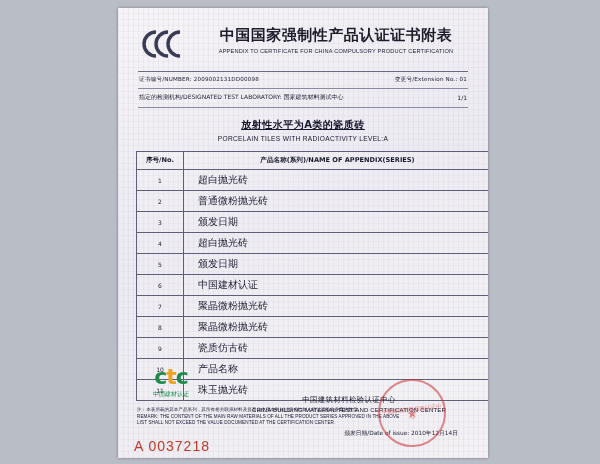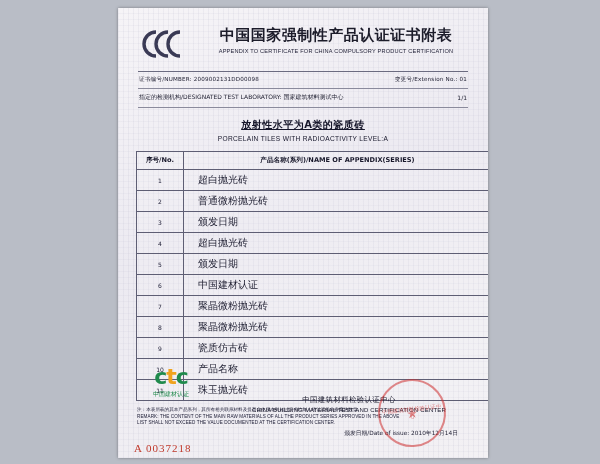--- a/index.html
+++ b/index.html
@@ -107,22 +107,22 @@
     color:rgba(205,45,45,.6);font-size:5.4px;text-align:center;line-height:7px;
     font-family:"DejaVu Sans",sans-serif;transform:rotate(-6deg);
   }
   .seal .star{position:absolute;font-size:13px;color:rgba(205,45,45,.5);}
   .dateline{
     text-align:right;padding:16px 30px 0 0;font-size:5.8px;color:#1f1f33;
     font-family:"DejaVu Sans",sans-serif;
   }
   .serial{
     position:absolute;left:16px;bottom:4px;z-index:4;
-    color:#c0392b;font-size:11px;letter-spacing:1px;
-    font-family:Liberation Serif, serif;
+    color:#c0392b;font-size:14px;letter-spacing:1px;
+    font-family:Liberation Sans, sans-serif;
   }
 </style>
 </head>
 <body>
 
 <div class="page">
   <div class="inner">
 
     <div class="hdr">
       <div class="ccc">

